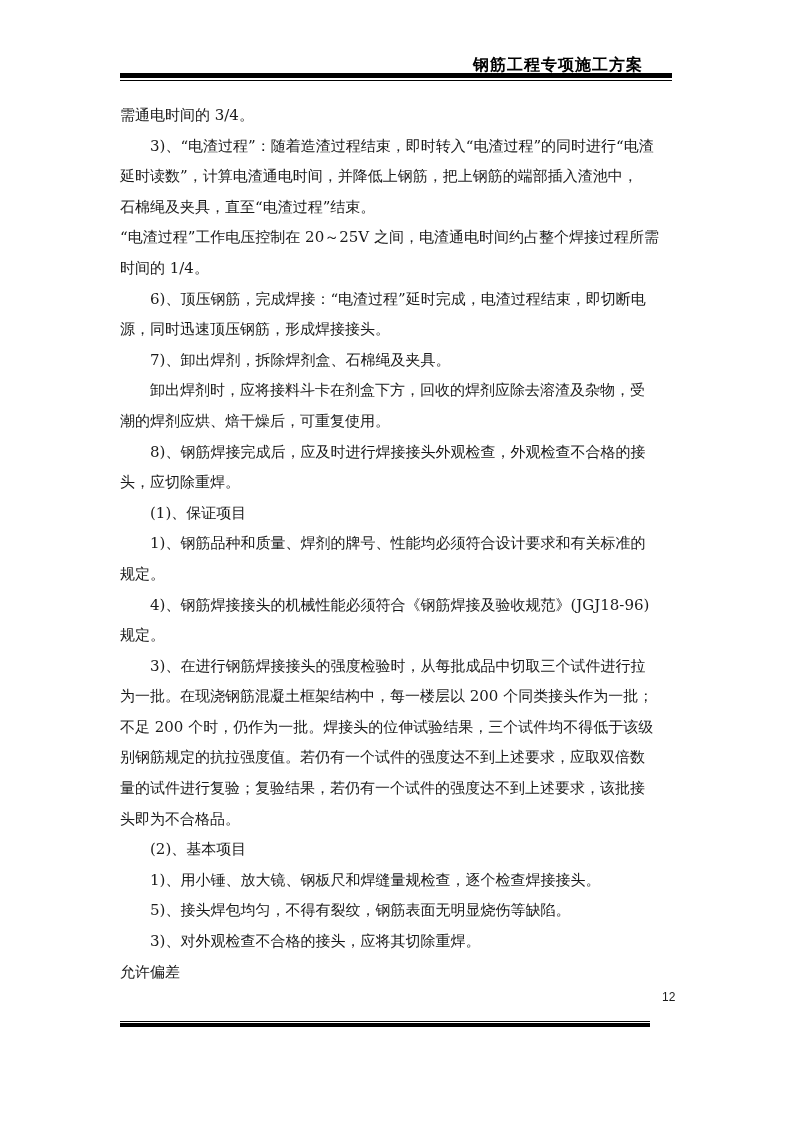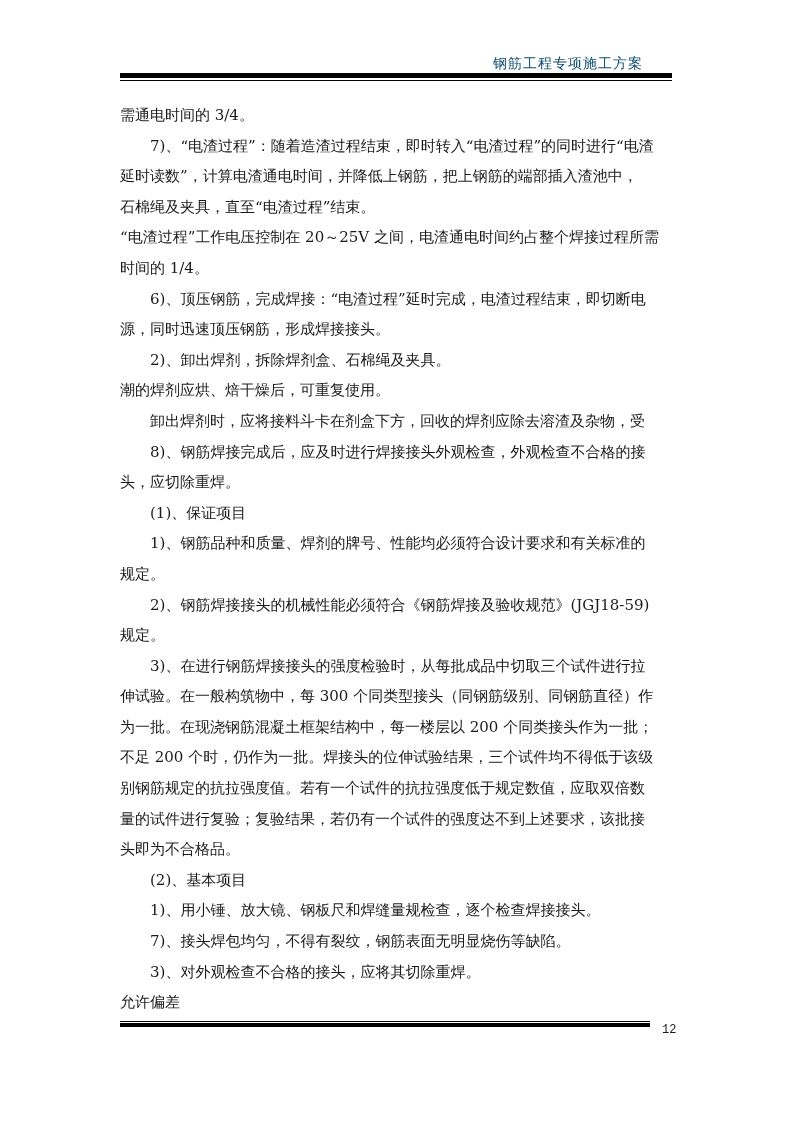--- a/index.html
+++ b/index.html
@@ -1,66 +1,65 @@
 <!DOCTYPE html>
 <html><head>
 <meta charset="utf-8">
 <style>
   html, body { margin: 0; padding: 0; background: #ffffff; }
   body { width: 793px; height: 1122px; position: relative; overflow: hidden;
          font-family: "DejaVu Serif", "Liberation Serif", serif; color: #1a1a1a; }
-  .header-title { position: absolute; top: 55px; right: 150px; font-size: 14px; font-weight: normal;
-                  letter-spacing: 1px; color: #0c4a6e; }
+  .header-title { position: absolute; top: 55px; right: 150px; font-size: 16px; font-weight: bold;
+                  letter-spacing: 1px; color: #000000; }
   .rule-thick { position: absolute; background: #000; }
   .rule-thin  { position: absolute; background: #000; }
   .body-text { position: absolute; left: 120px; top: 100px; width: 552px; font-size: 15px;
                line-height: 30.6px; }
   .p { margin: 0; white-space: nowrap; }
   .indent { padding-left: 30px; }
-  .page-number { position: absolute; left: 662px; top: 1023px; font-size: 12px;
-                 font-family: Liberation Mono, monospace; }
+  .page-number { position: absolute; left: 662px; top: 990px; font-size: 12px;
+                 font-family: Liberation Sans, sans-serif; }
 </style>
 </head>
 <body>
 
 <div>
   <div class="header-title">钢筋工程专项施工方案</div>
   <div class="rule-thick" style="left:120px; top:73px; width:552px; height:5px;"></div>
   <div class="rule-thin" style="left:120px; top:80px; width:552px; height:1px;"></div>
 </div>
 
 <div class="body-text">
   <p class="p">需通电时间的 3/4。</p>
-  <p class="p indent">7)、“电渣过程”：随着造渣过程结束，即时转入“电渣过程”的同时进行“电渣</p>
+  <p class="p indent">3)、“电渣过程”：随着造渣过程结束，即时转入“电渣过程”的同时进行“电渣</p>
   <p class="p">延时读数”，计算电渣通电时间，并降低上钢筋，把上钢筋的端部插入渣池中，</p>
   <p class="p">石棉绳及夹具，直至“电渣过程”结束。</p>
   <p class="p">“电渣过程”工作电压控制在 20～25V 之间，电渣通电时间约占整个焊接过程所需</p>
   <p class="p">时间的 1/4。</p>
   <p class="p indent">6)、顶压钢筋，完成焊接：“电渣过程”延时完成，电渣过程结束，即切断电</p>
   <p class="p">源，同时迅速顶压钢筋，形成焊接接头。</p>
-  <p class="p indent">2)、卸出焊剂，拆除焊剂盒、石棉绳及夹具。</p>
+  <p class="p indent">7)、卸出焊剂，拆除焊剂盒、石棉绳及夹具。</p>
+  <p class="p indent">卸出焊剂时，应将接料斗卡在剂盒下方，回收的焊剂应除去溶渣及杂物，受</p>
   <p class="p">潮的焊剂应烘、焙干燥后，可重复使用。</p>
-  <p class="p indent">卸出焊剂时，应将接料斗卡在剂盒下方，回收的焊剂应除去溶渣及杂物，受</p>
   <p class="p indent">8)、钢筋焊接完成后，应及时进行焊接接头外观检查，外观检查不合格的接</p>
   <p class="p">头，应切除重焊。</p>
   <p class="p indent">(1)、保证项目</p>
   <p class="p indent">1)、钢筋品种和质量、焊剂的牌号、性能均必须符合设计要求和有关标准的</p>
   <p class="p">规定。</p>
-  <p class="p indent">2)、钢筋焊接接头的机械性能必须符合《钢筋焊接及验收规范》(JGJ18-59)</p>
+  <p class="p indent">4)、钢筋焊接接头的机械性能必须符合《钢筋焊接及验收规范》(JGJ18-96)</p>
   <p class="p">规定。</p>
   <p class="p indent">3)、在进行钢筋焊接接头的强度检验时，从每批成品中切取三个试件进行拉</p>
-  <p class="p">伸试验。在一般构筑物中，每 300 个同类型接头（同钢筋级别、同钢筋直径）作</p>
   <p class="p">为一批。在现浇钢筋混凝土框架结构中，每一楼层以 200 个同类接头作为一批；</p>
   <p class="p">不足 200 个时，仍作为一批。焊接头的位伸试验结果，三个试件均不得低于该级</p>
-  <p class="p">别钢筋规定的抗拉强度值。若有一个试件的抗拉强度低于规定数值，应取双倍数</p>
+  <p class="p">别钢筋规定的抗拉强度值。若仍有一个试件的强度达不到上述要求，应取双倍数</p>
   <p class="p">量的试件进行复验；复验结果，若仍有一个试件的强度达不到上述要求，该批接</p>
   <p class="p">头即为不合格品。</p>
   <p class="p indent">(2)、基本项目</p>
   <p class="p indent">1)、用小锤、放大镜、钢板尺和焊缝量规检查，逐个检查焊接接头。</p>
-  <p class="p indent">7)、接头焊包均匀，不得有裂纹，钢筋表面无明显烧伤等缺陷。</p>
+  <p class="p indent">5)、接头焊包均匀，不得有裂纹，钢筋表面无明显烧伤等缺陷。</p>
   <p class="p indent">3)、对外观检查不合格的接头，应将其切除重焊。</p>
   <p class="p">允许偏差</p>
 </div>
 
 <div>
   <div class="rule-thin" style="left:120px; top:1021px; width:530px; height:1px;"></div>
   <div class="rule-thick" style="left:120px; top:1023px; width:530px; height:4px;"></div>
   <div class="page-number">12</div>
 </div>
 

